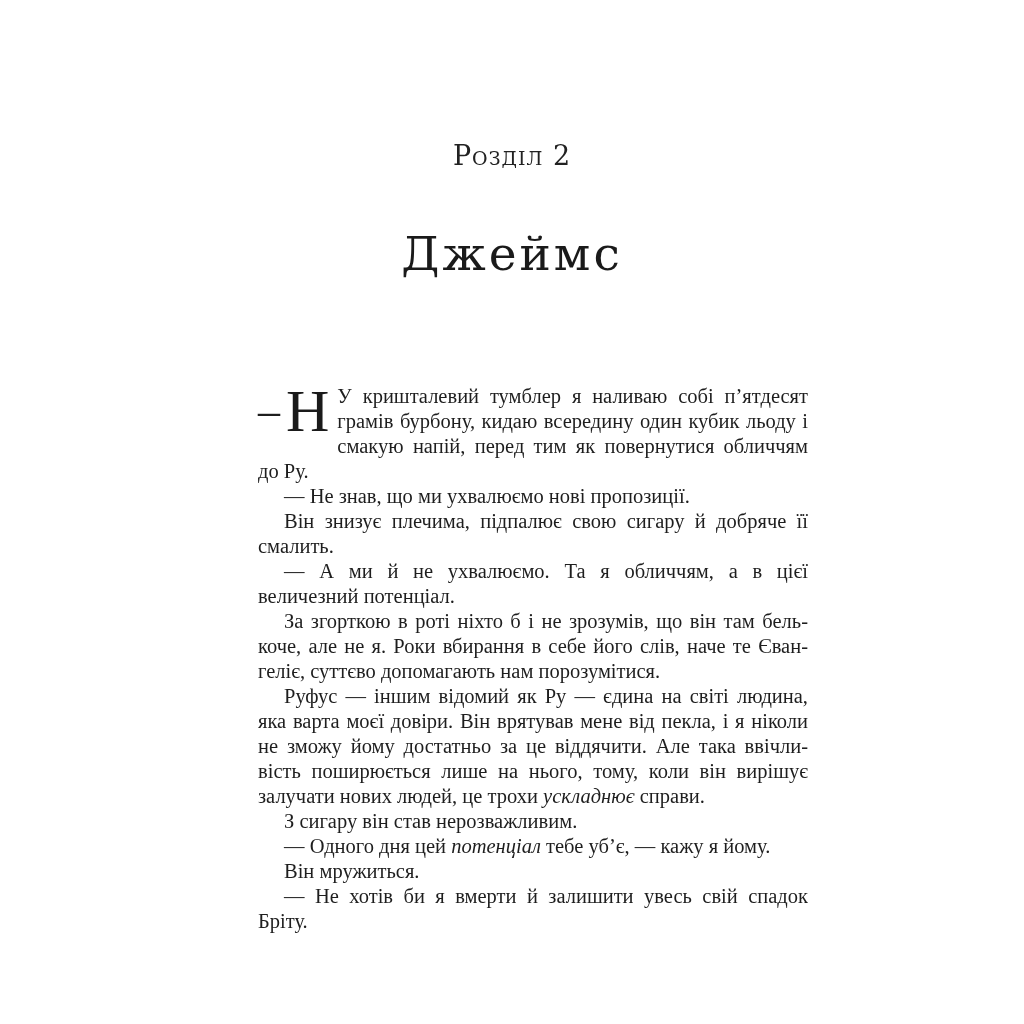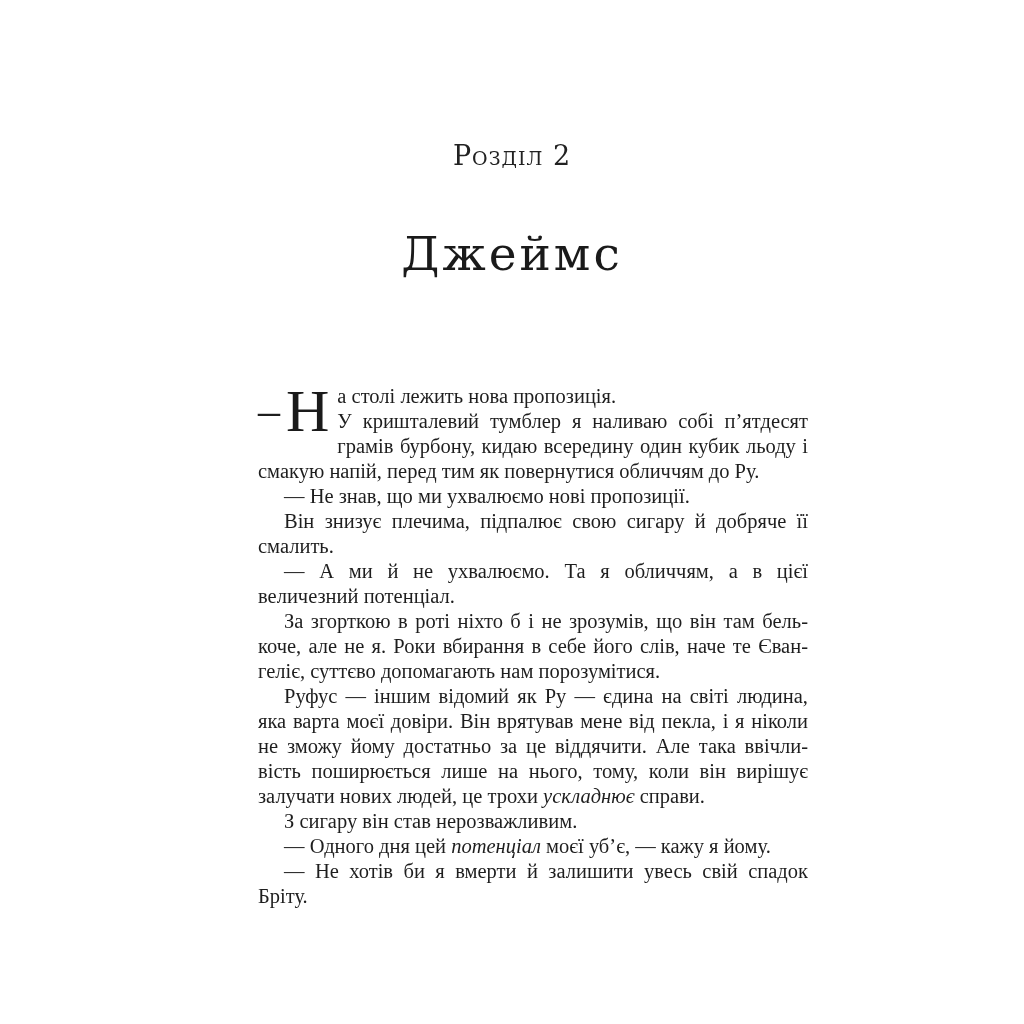--- a/index.html
+++ b/index.html
@@ -94,34 +94,34 @@
   <div class="chapter-label">Розділ 2</div>
   <div class="chapter-title">Джеймс</div>
 
   <div class="body-text">
 
     <p class="first">
       <span class="dropcap-wrap">
         <span class="dropcap-dash">–</span>
         <span class="dropcap-letter">Н</span>
       </span>
-      <span class="line">а столі лежить нова пропозиція.</span>
       <span>У кришталевий тумблер я наливаю собі п’ятдесят грамів бурбону, кидаю всередину один кубик льоду і смакую напій, перед тим як повернутися обличчям до Ру.</span>
     </p>
 
     <p>— Не знав, що ми ухвалюємо нові пропозиції.</p>
     <p>Він знизує плечима, підпалює свою сигару й добряче її смалить.</p>
     <p>— А ми й не ухвалюємо. Та я обличчям, а в цієї величезний потенціал.</p>
     <p>За згорткою в роті ніхто б і не зрозумів, що він там бель­коче, але не я. Роки вбирання в себе його слів, наче те Єван­геліє, суттєво допомагають нам порозумітися.</p>
 
     <p>
       <span>Руфус — іншим відомий як Ру — єдина на світі людина, яка варта моєї довіри. Він врятував мене від пекла, і я ніколи не зможу йому достатньо за це віддячити. Але така ввічли­вість поширюється лише на нього, тому, коли він вирішує залучати нових людей, це трохи </span><span class="ital">ускладнює</span><span> справи.</span>
     </p>
 
     <p>З сигару він став нерозважливим.</p>
 
     <p>
-      <span>— Одного дня цей </span><span class="ital">потенціал</span><span> моєї уб’є, — кажу я йому.</span>
+      <span>— Одного дня цей </span><span class="ital">потенціал</span><span> тебе уб’є, — кажу я йому.</span>
     </p>
 
+    <p>Він мружиться.</p>
     <p>— Не хотів би я вмерти й залишити увесь свій спадок Бріту.</p>
   </div>
 </div>
 
 </body></html>

